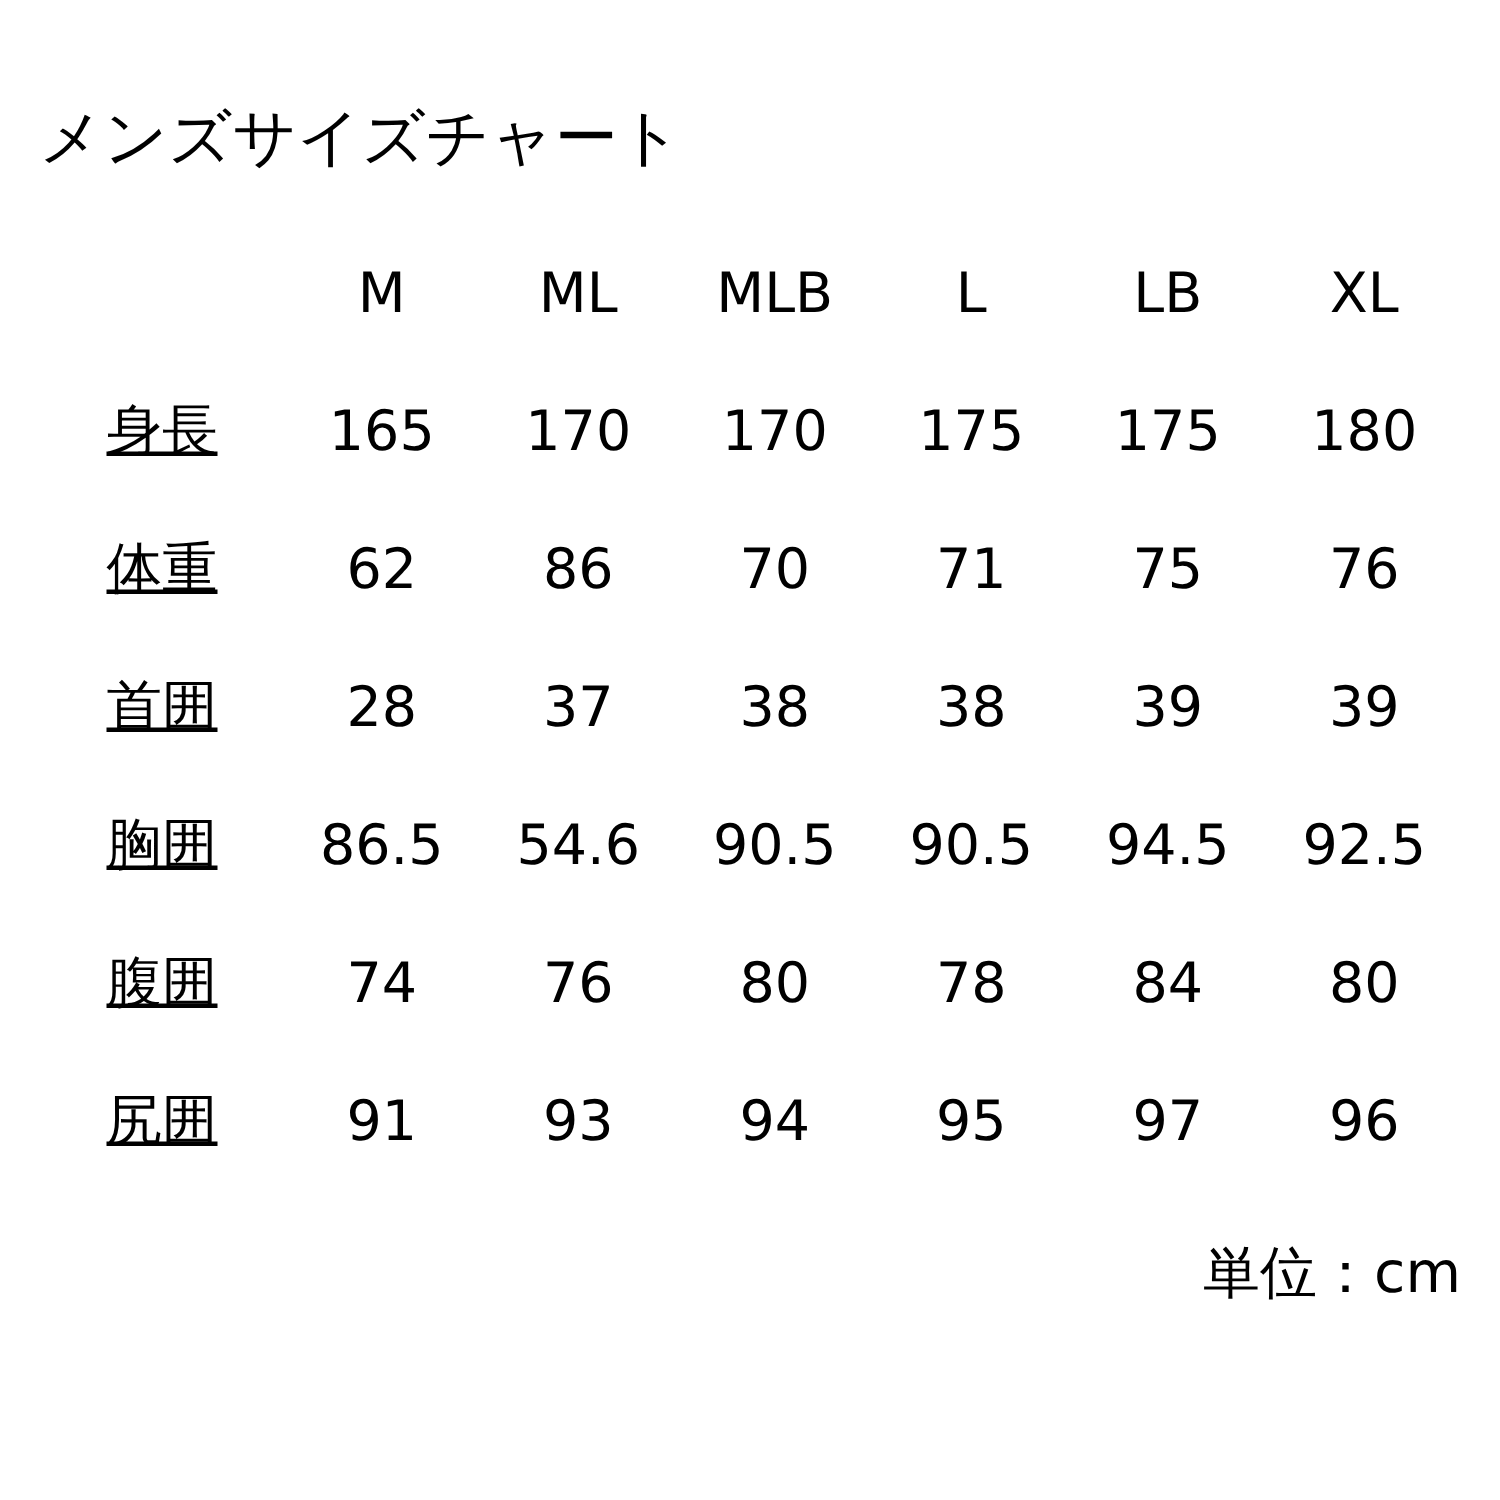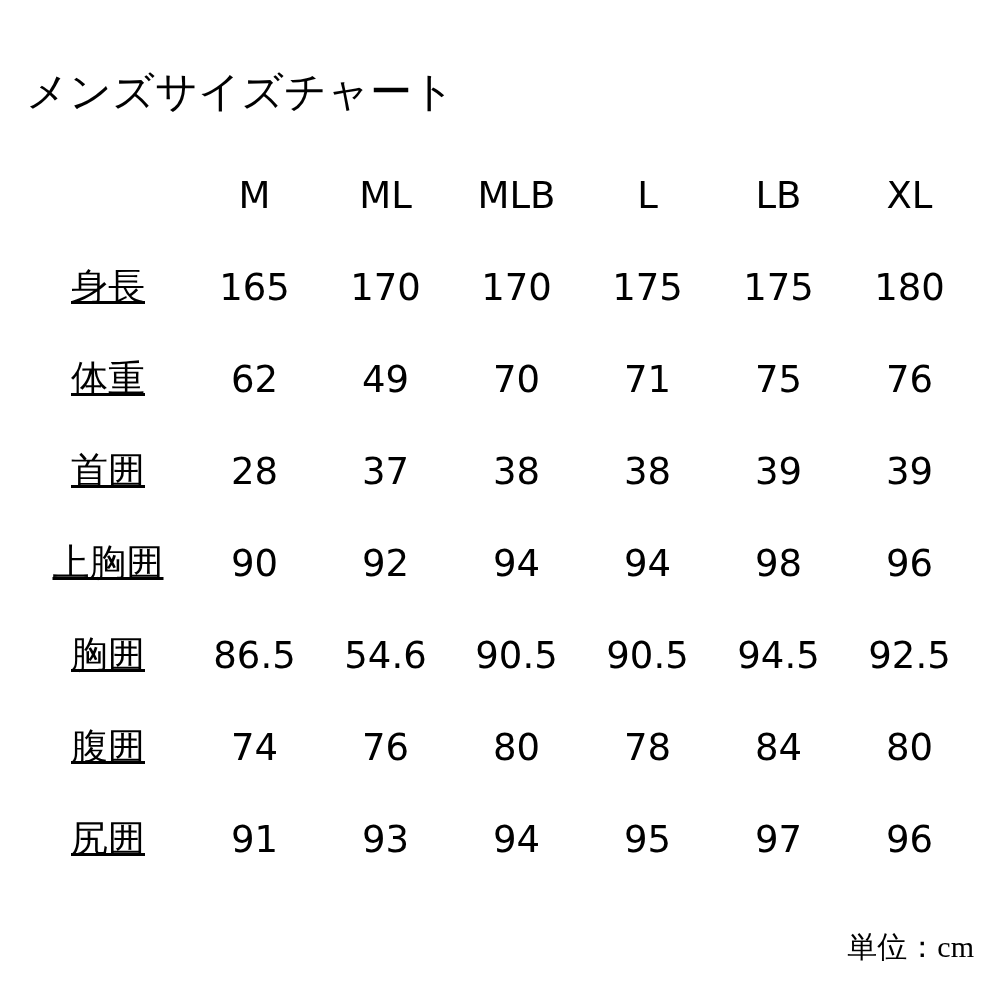--- a/index.html
+++ b/index.html
@@ -64,25 +64,24 @@
     background: #c9c9c9;
   }
   .row-label {
     background: #c9c9c9;
     font-size: 36px;
     text-decoration: underline;
   }
   .unit {
     position: absolute;
     right: 26px;
-    top: 928px;
-    font-size: 30px;
+    top: 829px;
+    font-size: 38px;
     line-height: 38px;
     white-space: nowrap;
-    font-family: Liberation Serif, serif;
   }
 </style>
 </head>
 <body>
 
 <div class="page">
 
   <div class="title">メンズサイズチャート</div>
 
   <div class="table-wrap">
@@ -113,43 +112,34 @@
           <td>165</td>
           <td>170</td>
           <td>170</td>
           <td>175</td>
           <td>175</td>
           <td>180</td>
         </tr>
         <tr>
           <td class="row-label">体重</td>
           <td>62</td>
-          <td>49</td>
+          <td>86</td>
           <td>70</td>
           <td>71</td>
           <td>75</td>
           <td>76</td>
         </tr>
         <tr>
           <td class="row-label">首囲</td>
           <td>28</td>
           <td>37</td>
           <td>38</td>
           <td>38</td>
           <td>39</td>
           <td>39</td>
-        </tr>
-        <tr>
-          <td class="row-label">上胸囲</td>
-          <td>90</td>
-          <td>92</td>
-          <td>94</td>
-          <td>94</td>
-          <td>98</td>
-          <td>96</td>
         </tr>
         <tr>
           <td class="row-label">胸囲</td>
           <td>86.5</td>
           <td>54.6</td>
           <td>90.5</td>
           <td>90.5</td>
           <td>94.5</td>
           <td>92.5</td>
         </tr>

